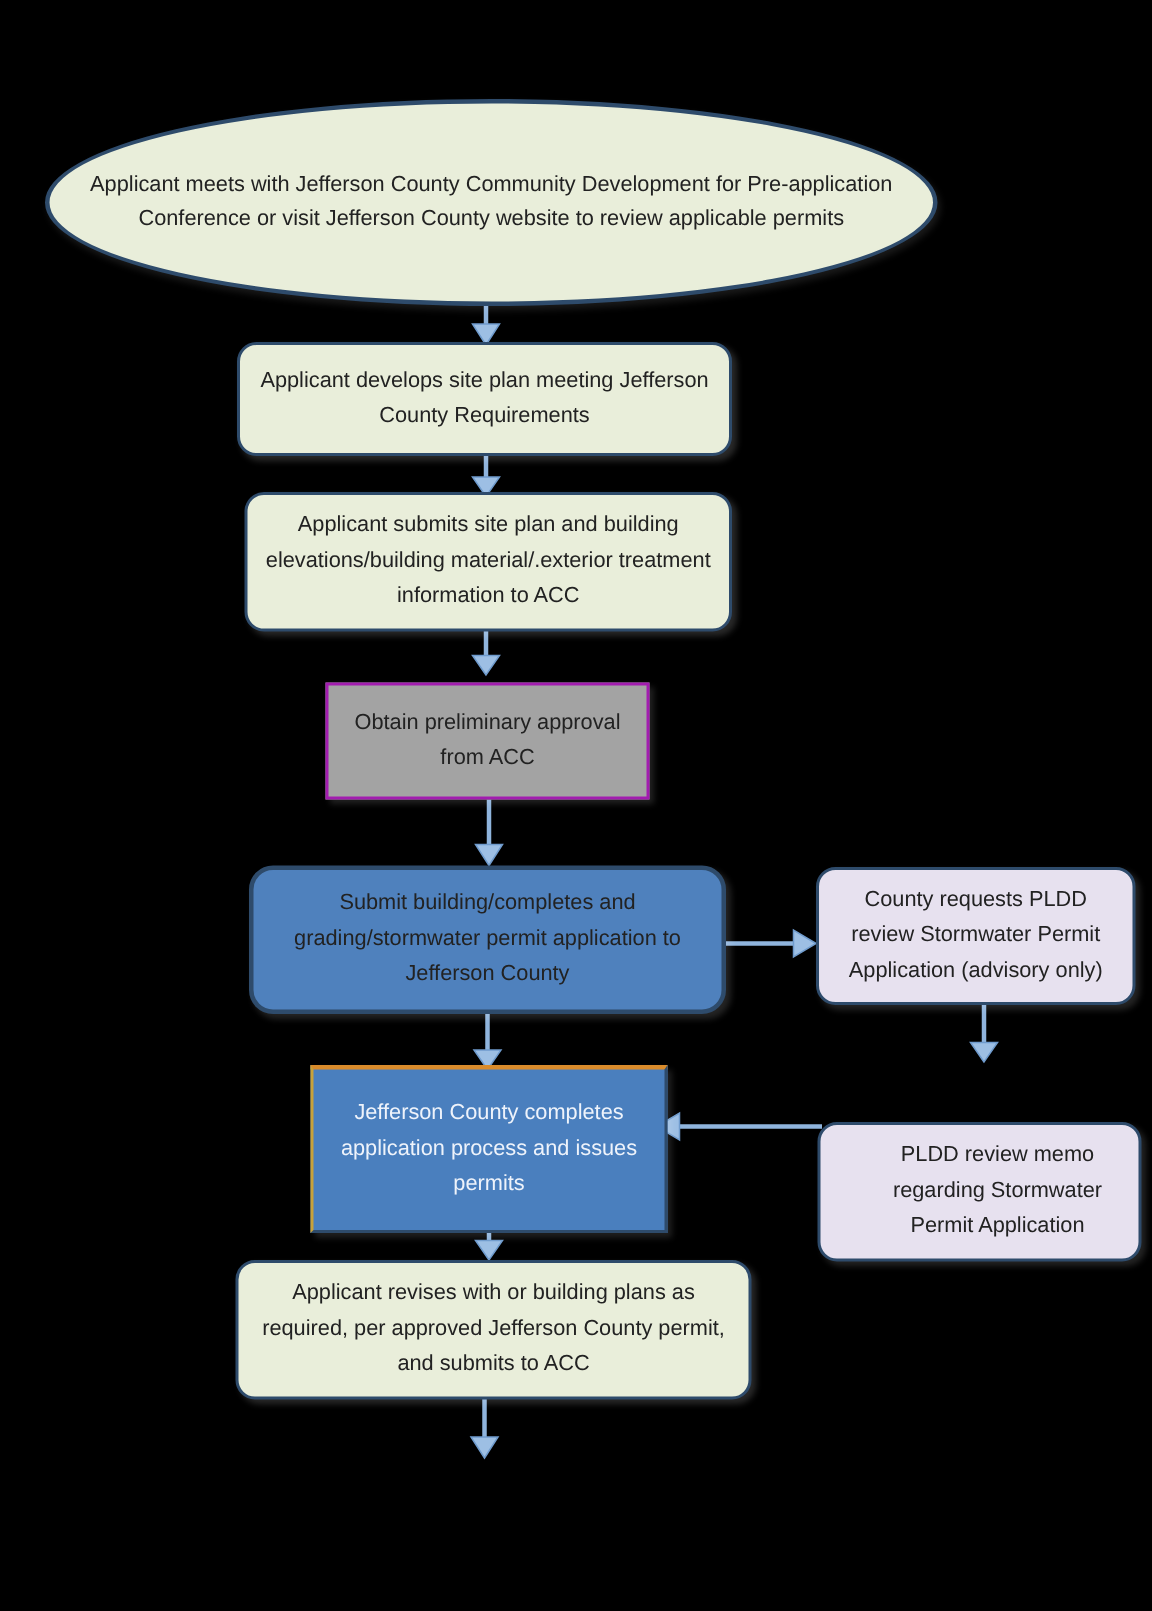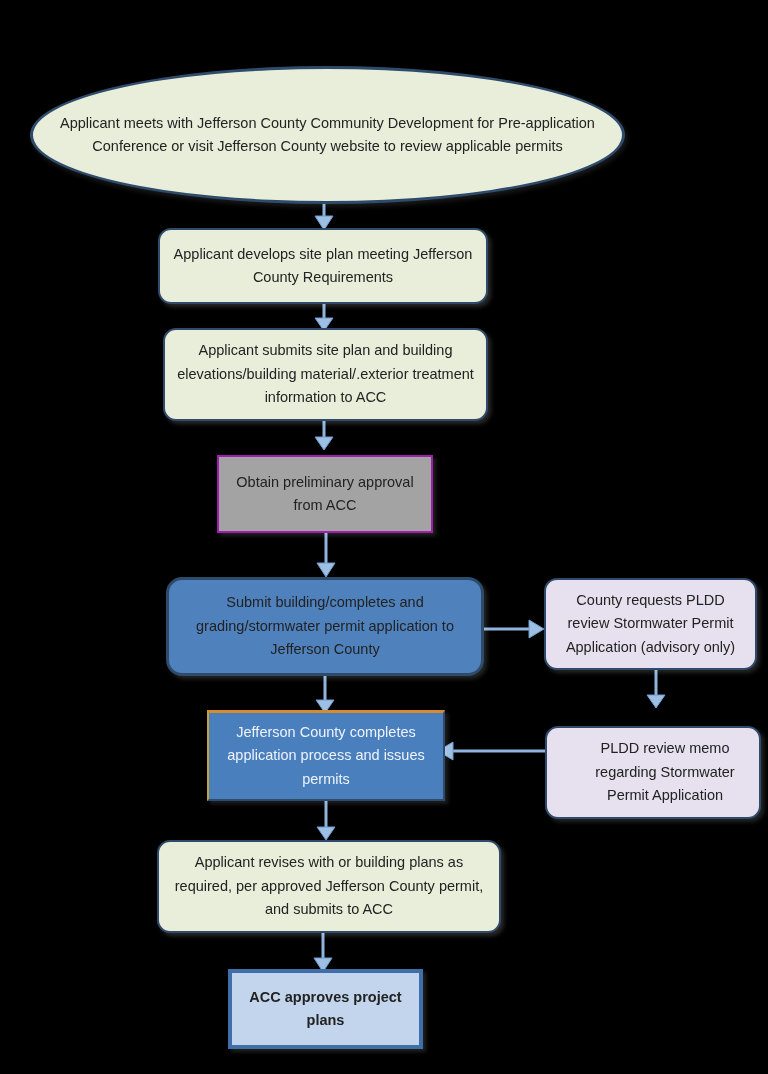--- a/index.html
+++ b/index.html
@@ -211,29 +211,26 @@
   </div>
 
   <div class="node blue-round" style="left:166px; top:577px; width:318px; height:99px;">
     <span class="node-text">Submit building/completes and grading/stormwater permit application to Jefferson County</span>
   </div>
 
   <div class="node lavender-round" style="left:544px; top:578px; width:213px; height:92px;">
     <span class="node-text">County requests PLDD review Stormwater Permit Application (advisory only)</span>
   </div>
 
-  <div class="node blue-rect" style="left:207px; top:710px; width:238px; height:91px;justify-content:flex-end;">
+  <div class="node blue-rect" style="left:207px; top:710px; width:238px; height:112px;justify-content:flex-end;">
     <span class="node-text">Jefferson County completes application process and issues permits</span>
   </div>
 
-  <div class="node lavender-round" style="left:545px; top:726px; width:216px; height:93px;padding-left:36px;">
+  <div class="node lavender-round" style="left:545px; top:748px; width:216px; height:93px;padding-left:36px;">
     <span class="node-text">PLDD review memo regarding Stormwater Permit Application</span>
   </div>
 
   <div class="node green-round" style="left:157px; top:840px; width:344px; height:93px;">
     <span class="node-text">Applicant revises with or building plans as required, per approved Jefferson County permit, and submits to ACC</span>
   </div>
 
-  <div class="node lightblue-rect-thick" style="left:228px; top:969px; width:195px; height:80px;">
-    <span class="node-text">ACC approves project plans</span>
-  </div>
 
 </div>
 
 </body></html>

